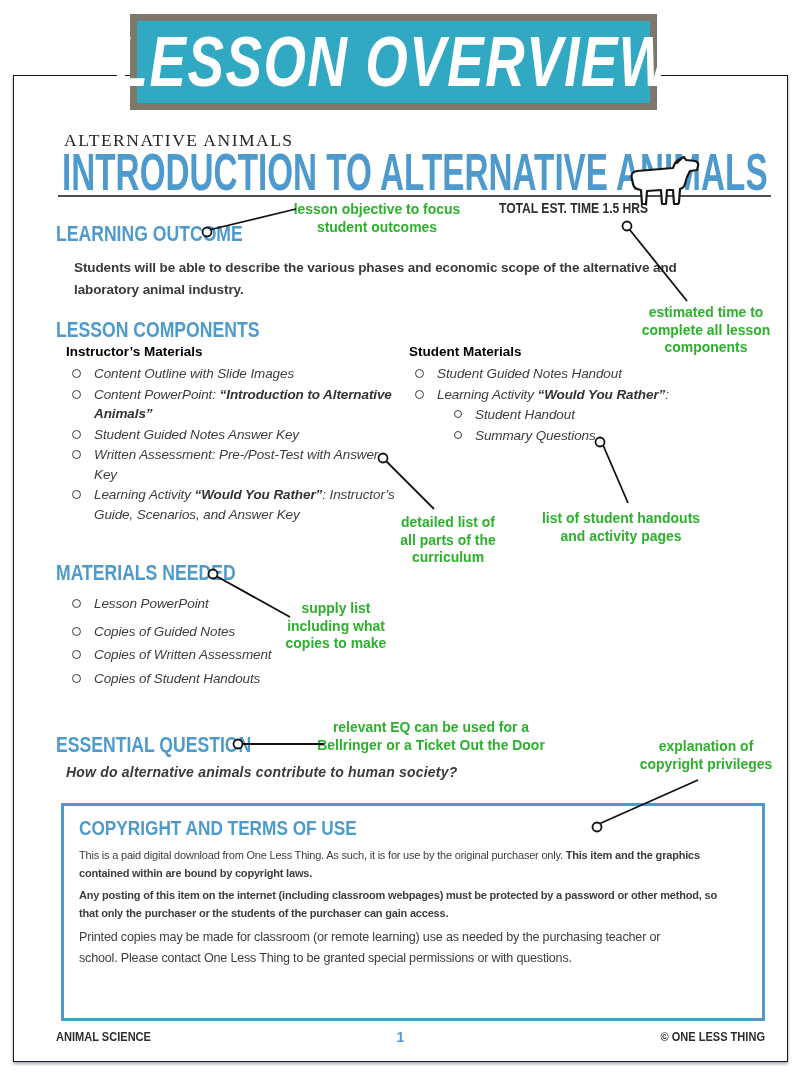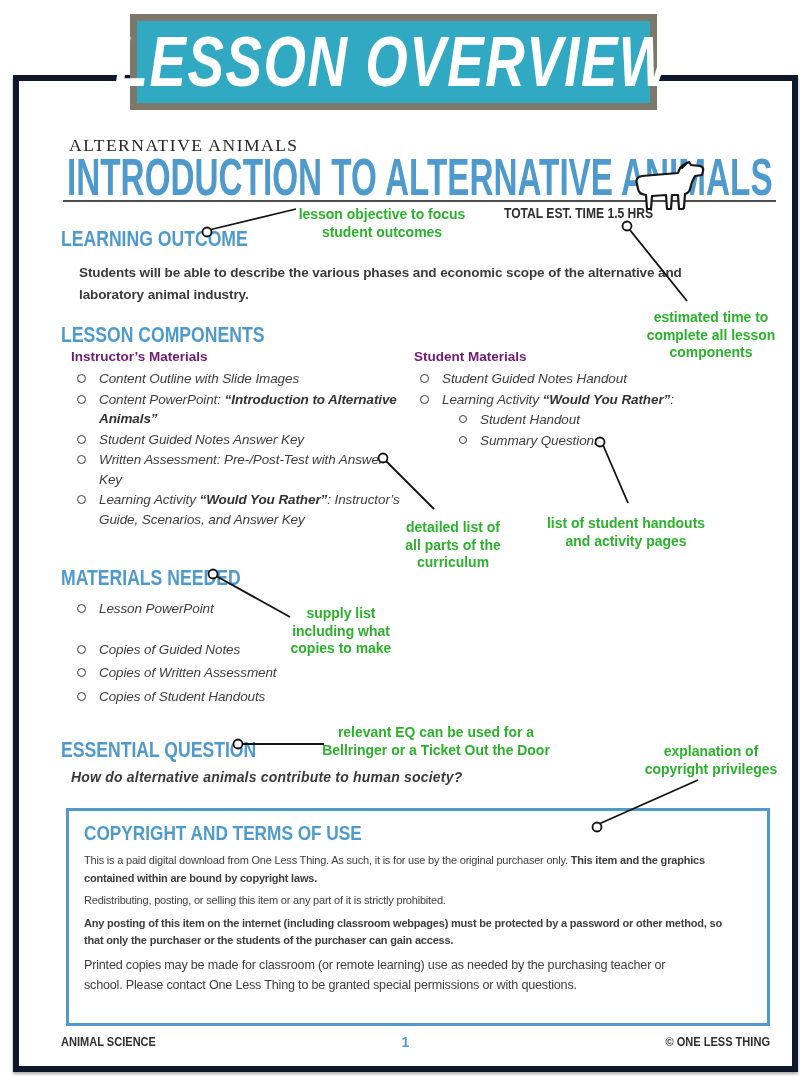--- a/index.html
+++ b/index.html
@@ -2,21 +2,21 @@
 <html style="--banner-teal: #32a9c3; --banner-border: #7d7869; --accent-blue: #4e9acd; --annotation-green: #2cb12c; --text-dark: #3d3d3d;"><head>
 <meta charset="utf-8">
 <style>
   html,body{margin:0;padding:0;}
   body{
     width:800px;height:1087px;position:relative;background:#fff;
     font-family:"Liberation Sans",sans-serif;color:#3d3d3d;overflow:hidden;
   }
   .sheet{
     position:absolute;left:13px;top:75px;width:773px;height:985px;
-    background:#fff;border:6px solid #0f172a;
+    background:#fff;border:1px solid #0f172a;
     box-shadow:0 2px 3px rgba(0,0,0,.35);
   }
   .banner{
     position:absolute;left:130px;top:14px;width:527px;height:96px;
     background:var(--banner-teal,#32a9c3);
     border:7px solid var(--banner-border,#7d7869);
     box-sizing:border-box;display:flex;align-items:center;justify-content:center;z-index:6;font-style:italic;
   }
   .banner-text{
     font-weight:700;font-size:70px;color:#fff;letter-spacing:2px;
@@ -45,21 +45,21 @@
   .ann{
     color:var(--annotation-green,#2cb12c);font-weight:700;font-size:15px;
     line-height:1.17;text-align:center;white-space:pre-line;
     transform:scaleX(.93);transform-origin:center top;z-index:3;
   }
   .lo-body{
     left:60px;top:181px;width:668px;font-size:13.5px;font-weight:700;
     line-height:1.6;color:#3a3a3a;letter-spacing:-.1px;
   }
   .col{top:268px;}
-  .col-h{font-size:13.5px;font-weight:700;color:#701a75;margin:0 0 5px 0;}
+  .col-h{font-size:13.5px;font-weight:700;color:#000000;margin:0 0 5px 0;}
   ul.blist{list-style:none;margin:0;padding:0;}
   ul.blist li{display:flex;gap:13px;margin:0 0 1px 6px;}
   ul.blist li.sub{margin-left:45px;}
   .blt{
     width:7px;height:7px;border:1.6px solid #3c3c3c;border-radius:50%;
     flex:none;margin-top:5px;background:#fff;
   }
   li.sub .blt{width:6px;height:6px;margin-top:5px;}
   .txt{font-size:13.5px;line-height:1.45;color:#3d3d3d;letter-spacing:-.1px;font-style:italic;}
   .txt b{color:#333;}
@@ -171,21 +171,21 @@
 
   <div class="abs ann" style="left:344px;top:437px;width:180px;">detailed list of
 all parts of the
 curriculum</div>
   <div class="abs ann" style="left:517px;top:433px;width:180px;">list of student handouts
 and activity pages</div>
 
   <div class="abs h-blue" style="left:42px;top:486px;">MATERIALS NEEDED</div>
   <div class="abs" style="left:52px;top:518px;width:300px;">
     <ul class="blist" style="--gap:4px;">
-      <li style="margin-bottom:21px;">
+      <li style="margin-bottom:8px;">
           <span class="blt"></span>
           <span class="txt">Lesson PowerPoint</span>
         </li>
       <li style="margin-bottom:4px;">
           <span class="blt"></span>
           <span class="txt">Copies of Guided Notes</span>
         </li>
       <li style="margin-bottom:4px;">
           <span class="blt"></span>
           <span class="txt">Copies of Written Assessment</span>
@@ -204,21 +204,20 @@
   <div class="abs ann" style="left:292px;top:642px;width:250px;">relevant EQ can be used for a
 Bellringer or a Ticket Out the Door</div>
   <div class="abs question">How do alternative animals contribute to human society?</div>
 
   <div class="abs ann" style="left:602px;top:661px;width:180px;">explanation of
 copyright privileges</div>
 
   <div class="abs cbox">
     <div class="cbox-h">COPYRIGHT AND TERMS OF USE</div>
     <p><span>This is a paid digital download from One Less Thing. As such, it is for use by the original purchaser only. </span><b>This item and the graphics contained within are bound by copyright laws.</b></p>
-    <p>Redistributing, posting, or selling this item or any part of it is strictly prohibited.</p>
     <p class="b">Any posting of this item on the internet (including classroom webpages) must be protected by a password or other method, so that only the purchaser or the students of the purchaser can gain access.</p>
     <p class="p4">Printed copies may be made for classroom (or remote learning) use as needed by the purchasing teacher or school. Please contact One Less Thing to be granted special permissions or with questions.</p>
   </div>
 
   <div class="abs footer-left">ANIMAL SCIENCE</div>
   <div class="abs footer-page">1</div>
   <div class="abs footer-right">© ONE LESS THING</div>
 </div>
 
 <svg class="overlay" viewBox="0 0 800 1087">

